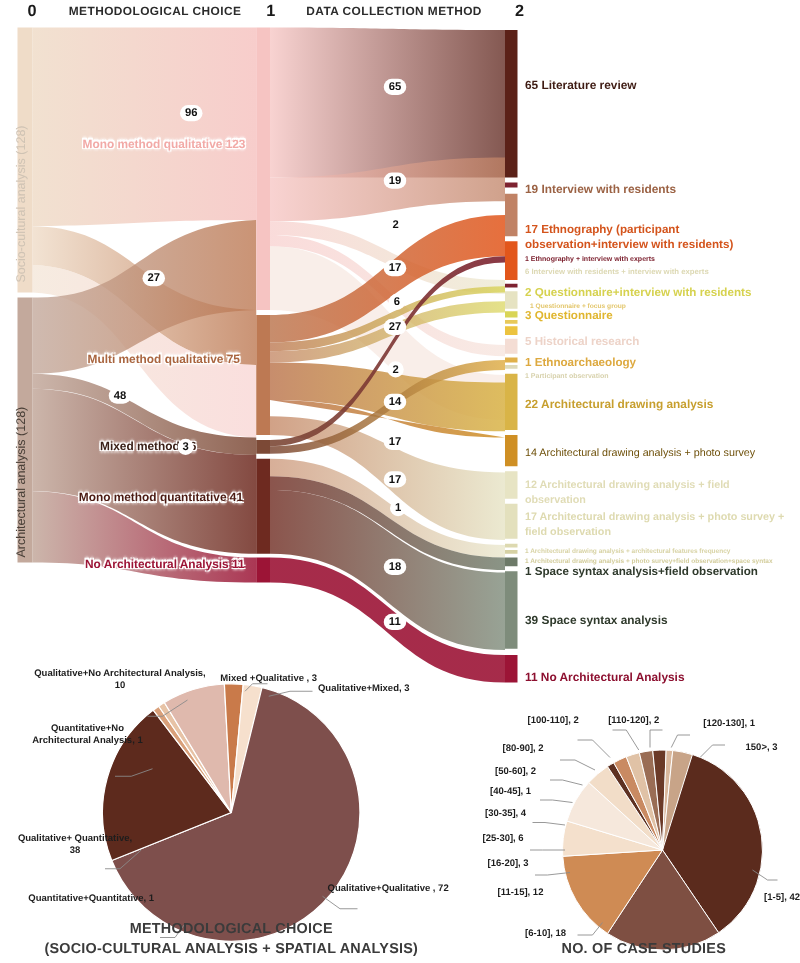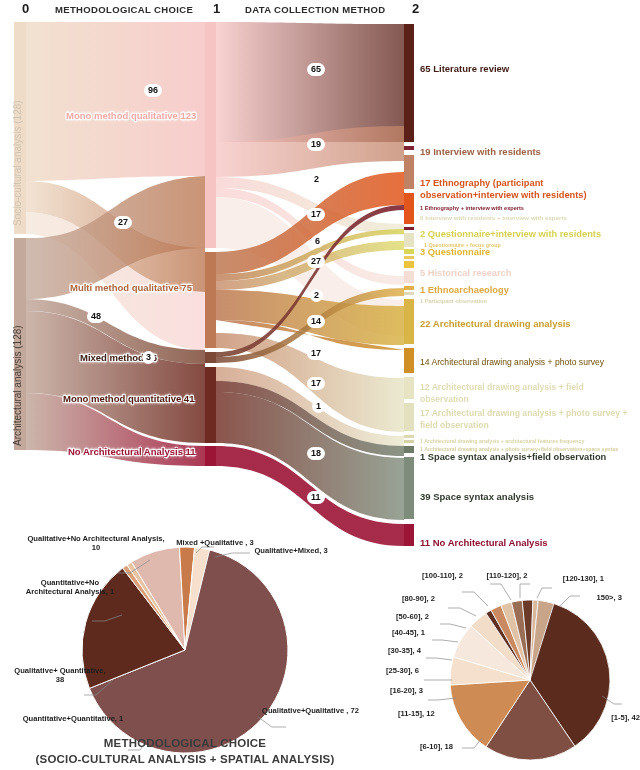--- a/index.html
+++ b/index.html
@@ -317,14 +317,15 @@
   <div class="pl r" style="left:402px;top:594px;width:46px">[80-90], 2</div>
   <div class="pl r" style="left:396px;top:612px;width:44px">[50-60], 2</div>
   <div class="pl r" style="left:392px;top:628px;width:44px">[40-45], 1</div>
   <div class="pl r" style="left:388px;top:646px;width:44px">[30-35], 4</div>
   <div class="pl r" style="left:386px;top:666px;width:44px">[25-30], 6</div>
   <div class="pl r" style="left:390px;top:686px;width:44px">[16-20], 3</div>
   <div class="pl r" style="left:398px;top:709px;width:48px">[11-15], 12</div>
   <div class="pl r" style="left:420px;top:742px;width:44px">[6-10], 18</div>
   <div class="pl l" style="left:598px;top:713px;width:42px">[1-5], 42</div>
 
+  <div class="pie-title" style="left:400px;top:752px;width:230px">NO. OF CASE STUDIES</div>
 
 </div>
 
 </body></html>

